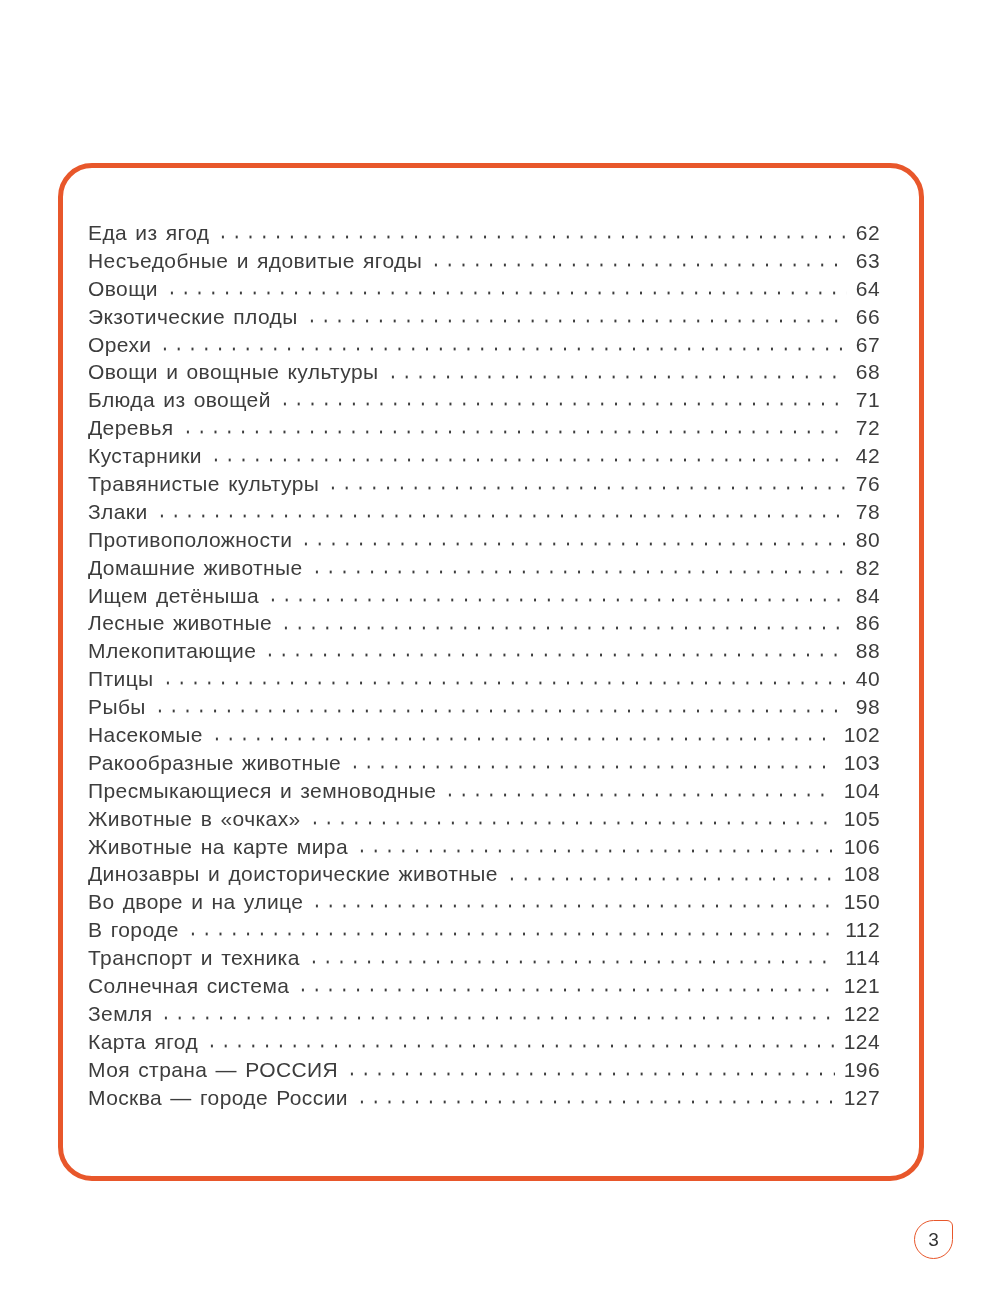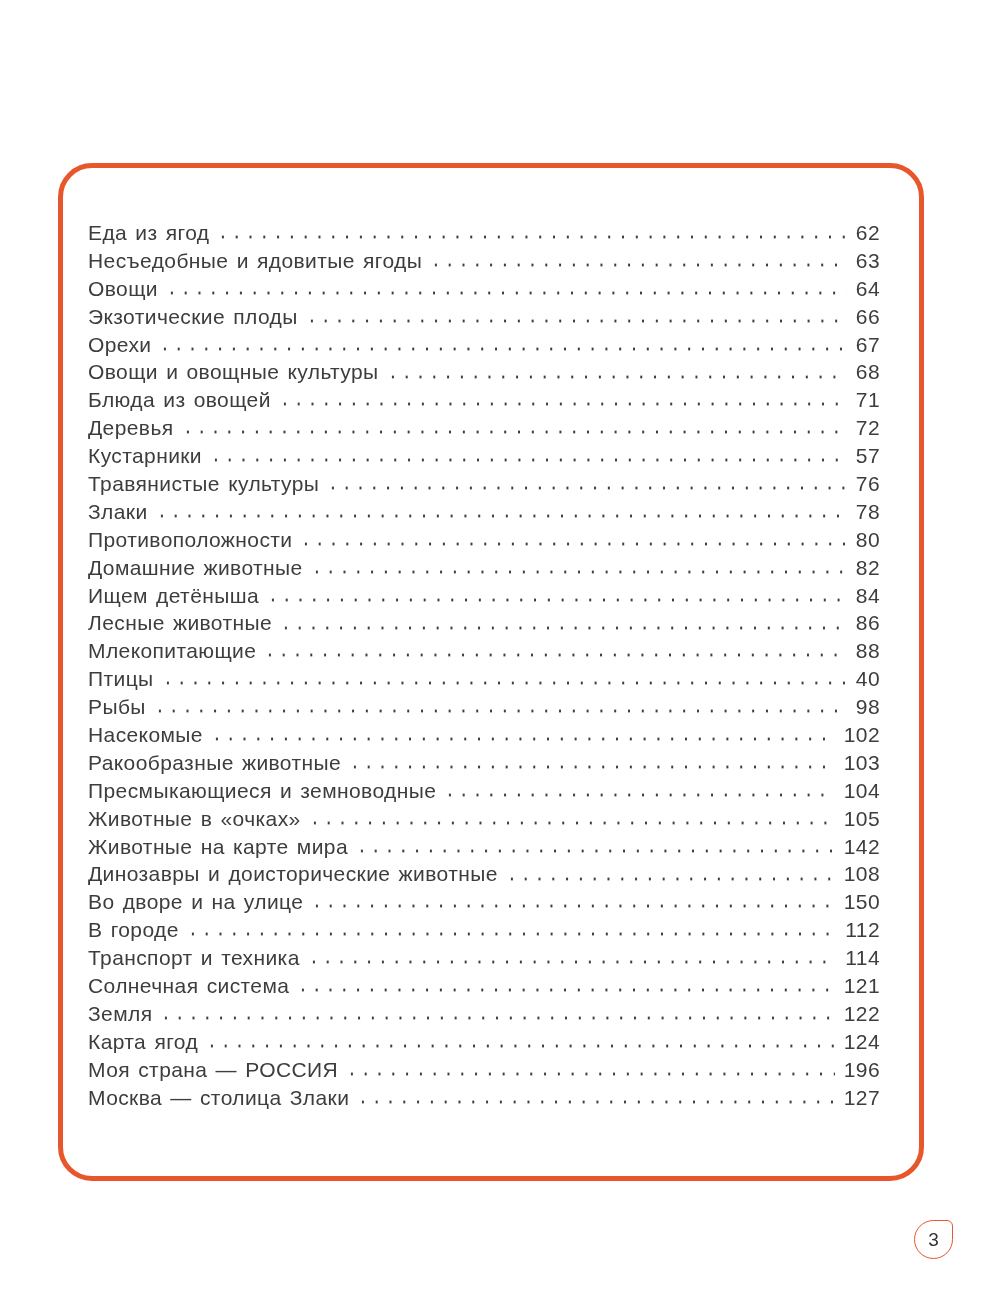--- a/index.html
+++ b/index.html
@@ -124,21 +124,21 @@
 
   <div class="toc-row">
     <span class="toc-title">Деревья</span>
     <span class="leader"></span>
     <span class="toc-page">72</span>
   </div>
 
   <div class="toc-row">
     <span class="toc-title">Кустарники</span>
     <span class="leader"></span>
-    <span class="toc-page">57</span>
+    <span class="toc-page">42</span>
   </div>
 
   <div class="toc-row">
     <span class="toc-title">Травянистые культуры</span>
     <span class="leader"></span>
     <span class="toc-page">76</span>
   </div>
 
   <div class="toc-row">
     <span class="toc-title">Злаки</span>
@@ -208,21 +208,21 @@
 
   <div class="toc-row">
     <span class="toc-title">Животные в «очках»</span>
     <span class="leader"></span>
     <span class="toc-page">105</span>
   </div>
 
   <div class="toc-row">
     <span class="toc-title">Животные на карте мира</span>
     <span class="leader"></span>
-    <span class="toc-page">142</span>
+    <span class="toc-page">106</span>
   </div>
 
   <div class="toc-row">
     <span class="toc-title">Динозавры и доисторические животные</span>
     <span class="leader"></span>
     <span class="toc-page">108</span>
   </div>
 
   <div class="toc-row">
     <span class="toc-title">Во дворе и на улице</span>
@@ -260,21 +260,21 @@
     <span class="toc-page">124</span>
   </div>
 
   <div class="toc-row">
     <span class="toc-title">Моя страна — РОССИЯ</span>
     <span class="leader"></span>
     <span class="toc-page">196</span>
   </div>
 
   <div class="toc-row">
-    <span class="toc-title">Москва — столица Злаки</span>
+    <span class="toc-title">Москва — городе России</span>
     <span class="leader"></span>
     <span class="toc-page">127</span>
   </div>
 </div>
 </div>
 
 <div class="page-badge">
   <span>3</span>
 </div>
 

